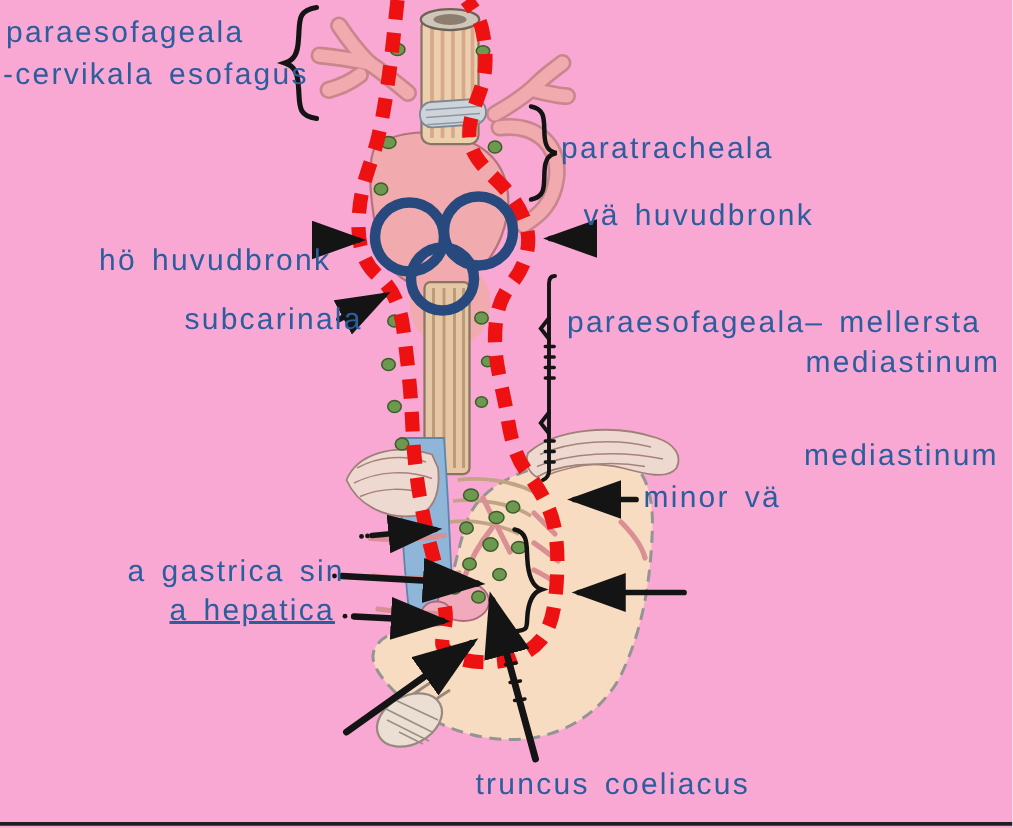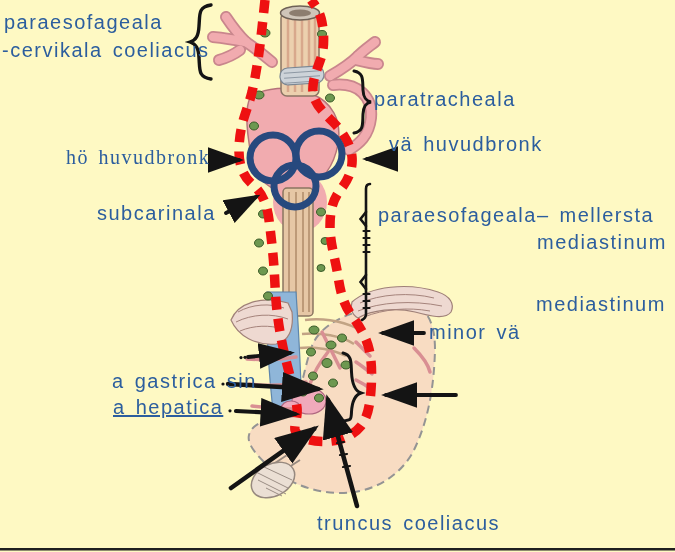--- a/index.html
+++ b/index.html
@@ -1,17 +1,17 @@
 <!DOCTYPE html>
 <html><head>
 <meta charset="utf-8">
 <style>
   html,body{margin:0;padding:0;background:#fff;}
   #stage{
-    position:relative;width:675px;height:552px;background:#fef9c3;overflow:hidden;
+    position:relative;width:675px;height:552px;background:#f9a8d4;overflow:hidden;
     font-family:"Liberation Sans", sans-serif;
   }
   .lbl{
     position:absolute;color:#2c5e9e;font-size:20px;line-height:1.05;
     letter-spacing:1.5px;word-spacing:3px;white-space:nowrap;
   }
   svg{position:absolute;left:0;top:0;}
 </style>
 </head>
 <body>
@@ -219,25 +219,25 @@
           <circle cx="245" cy="357.3" r="1.6"></circle>
         <circle cx="230" cy="410.8" r="1.6"></circle>
           <circle cx="223" cy="384" r="1.6"></circle>
       </g>
     </g>
 
     <rect x="0" y="548" width="675" height="2.5" fill="#1f1f1f"></rect>
   </svg>
 
   <div class="lbl" style="left:4px;top:12px;">paraesofageala</div>
-  <div class="lbl" style="left:2px;top:40px;">-cervikala coeliacus</div>
+  <div class="lbl" style="left:2px;top:40px;">-cervikala esofagus</div>
   <div class="lbl" style="left:374px;top:89px;text-align:center;">paratracheala</div>
-  <div class="lbl" style="left:66px;top:147px;font-family:Liberation Serif, serif;">hö huvudbronk</div>
+  <div class="lbl" style="left:66px;top:164px;">hö huvudbronk</div>
   <div class="lbl" style="left:389px;top:134px;">vä huvudbronk</div>
-  <div class="lbl" style="left:97px;top:203px;">subcarinala</div>
+  <div class="lbl" style="left:123px;top:203px;">subcarinala</div>
   <div class="lbl" style="left:378px;top:205px;">paraesofageala– mellersta</div>
   <div class="lbl" style="left:537px;top:232px;">mediastinum</div>
   <div class="lbl" style="left:536px;top:294px;">mediastinum</div>
   <div class="lbl" style="left:429px;top:322px;">minor vä</div>
-  <div class="lbl" style="left:85px;top:371px;margin-left:27px;">a gastrica sin</div>
+  <div class="lbl" style="left:85px;top:371px;">a gastrica sin</div>
   <div class="lbl" style="left:113px;top:397px;text-decoration:underline;">a hepatica</div>
   <div class="lbl" style="left:317px;top:513px;text-align:center;">truncus coeliacus</div>
 </div>
 
 </body></html>

